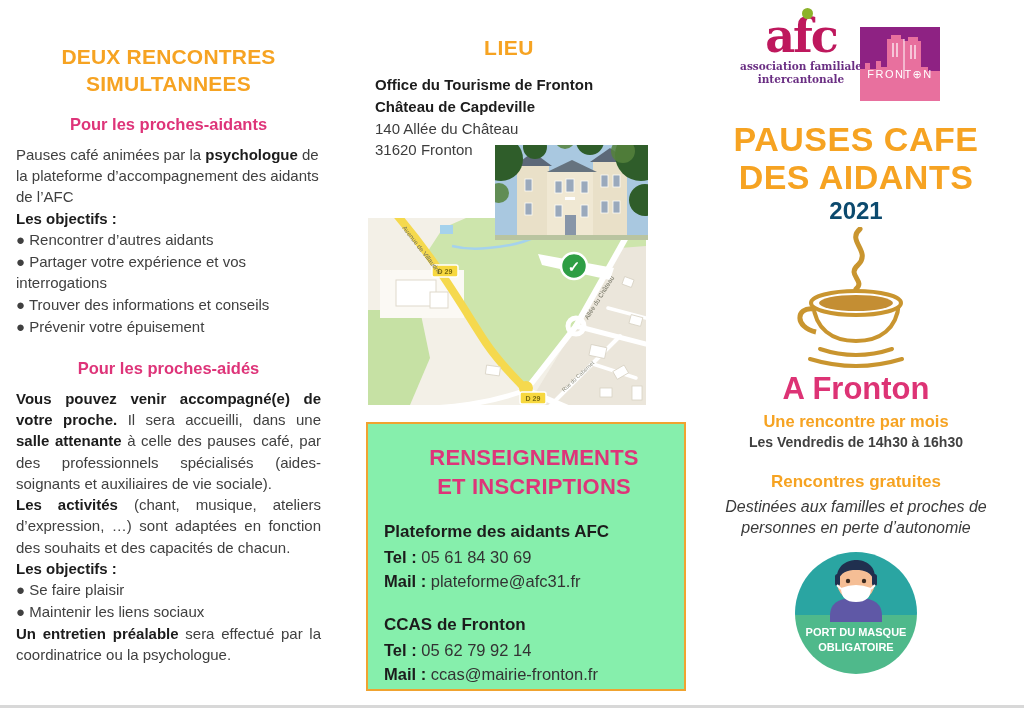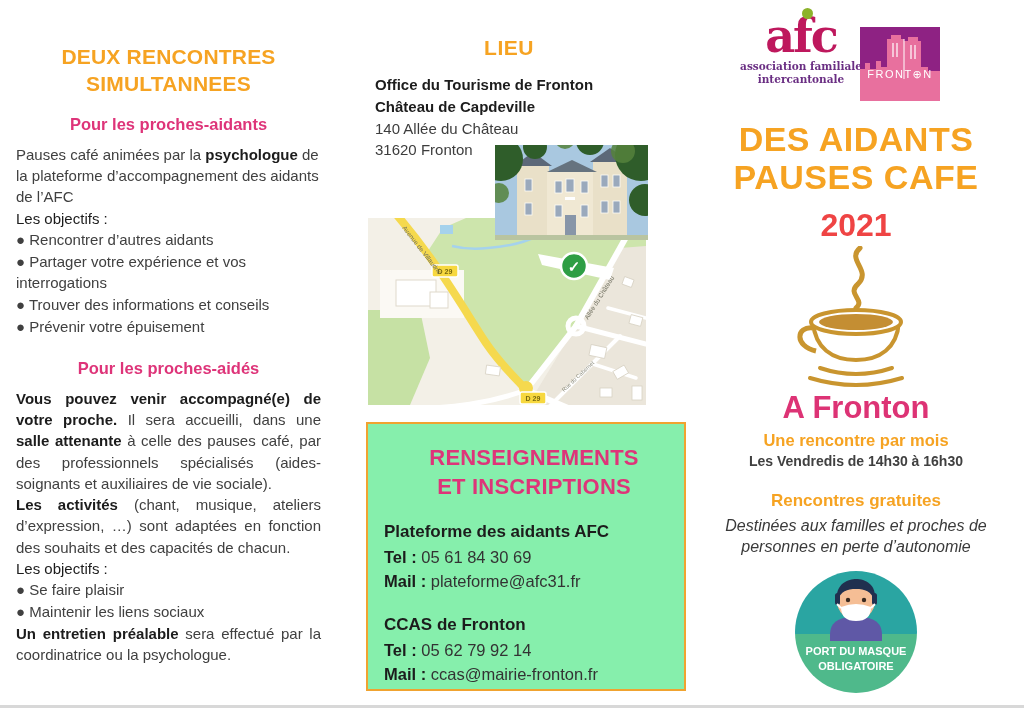--- a/index.html
+++ b/index.html
@@ -6,21 +6,21 @@
   html,body { background:#fff; }
   body { font-family:"Liberation Sans", sans-serif; color:#3d3d3d; }
   .page { position:relative; width:1024px; height:724px; background:#fff; overflow:hidden; }
 
   
   .col-left { position:absolute; left:16px; top:44px; width:305px; }
   .h-main { color:#F6A322; font-size:21px; font-weight:bold; text-align:center; line-height:1.28; letter-spacing:.2px; }
   .h-sub { color:#DE3479; font-size:16.5px; font-weight:bold; text-align:center; margin-top:17px; margin-bottom:10px; }
   .body-t { font-size:15px; line-height:1.42; color:#404040; }
   .body-t b, .lbl-bold { color:#1c1c1c; }
-  .lbl-bold { font-weight:normal; font-size:15px; line-height:1.42; }
+  .lbl-bold { font-weight:bold; font-size:15px; line-height:1.42; }
   .just { text-align:justify; }
   .ital { }
   .bullet-line { font-size:15px; line-height:1.45; color:#404040; }
   .s2-head { margin-top:21px; }
 
   
   .lieu-title { position:absolute; left:363px; top:36px; width:292px; text-align:center;
                 color:#F6A322; font-size:21px; font-weight:bold; letter-spacing:.5px; }
   .address { position:absolute; left:375px; top:74px; width:300px; font-size:15px; line-height:1.45; }
   .address .b { font-weight:bold; color:#1c1c1c; }
@@ -37,21 +37,21 @@
   .col-right { position:absolute; left:700px; top:14px; width:312px; text-align:center; }
   .logos { position:relative; height:92px; }
   .afc-logo { position:absolute; left:36px; top:2px; width:130px; text-align:center; }
   .afc-word { font-family:"DejaVu Serif", serif; font-weight:bold; font-size:46px; line-height:.9;
               color:#be185d; letter-spacing:-2px; position:relative; display:inline-block; }
   .afc-dot { position:absolute; top:-8px; left:52%; width:11px; height:11px; border-radius:50%; background:#8CB22A; }
   .afc-sub { font-family:"DejaVu Serif", serif; font-weight:bold; font-size:10.5px; line-height:1.2; color:#6A2E83; margin-top:3px; }
   .fronton-logo { position:absolute; left:160px; top:13px; width:80px; height:74px; background:#8E2283; overflow:hidden; }
   .fr-text { position:absolute; left:0; right:0; bottom:20px; color:#fff; font-size:11px; letter-spacing:1.5px; text-align:center; }
   .r-title { margin-top:14px; color:#F6A322; font-size:34px; font-weight:bold; line-height:1.13; letter-spacing:.5px; }
-  .r-year { margin-top:10px; color:#ef4444; font-size:32px; font-weight:bold; }
+  .r-year { color:#0c4a6e; font-size:24px; font-weight:bold; }
   .cup-wrap { margin-top:2px; height:144px; }
   .r-city { color:#DD3375; font-size:31px; font-weight:bold; margin-top:0px; }
   .r-freq { color:#F6A322; font-size:16.5px; font-weight:bold; margin-top:5px; }
   .r-sched { color:#404040; font-size:14px; font-weight:bold; margin-top:3px; }
   .r-free { color:#F6A322; font-size:17px; font-weight:bold; margin-top:22px; }
   .r-aud { font-size:16px; font-style:italic; color:#3a3a3a; line-height:1.35; margin:4px auto 0; width:292px; }
   .badge { position:relative; width:122px; height:122px; border-radius:50%; margin:13px auto 0;
            background:linear-gradient(#2AA5A2 0 52%, #4FB98B 52% 100%); overflow:hidden; }
   .badge svg { position:absolute; left:0; top:0; }
 
@@ -228,22 +228,22 @@
             <line x1="51" y1="18" x2="51" y2="32"></line>
               <line x1="55" y1="18" x2="55" y2="32"></line>
           </g>
           <line x1="44" y1="12" x2="44" y2="52" stroke="#FFFFFF" stroke-width="1"></line>
         </svg>
         <div class="fr-text">FRONT⊕N</div>
       </div>
     </div>
 
     <div class="r-title">
+      <div>PAUSES CAFE</div>
       <div>DES AIDANTS</div>
-      <div>PAUSES CAFE</div>
     </div>
     <div class="r-year">2021</div>
 
     <div class="cup-wrap">
       <svg width="140" height="144" viewBox="0 0 140 144">
         <path d="M 74,2 C 60,14 86,24 72,38 C 60,48 80,54 70,62" fill="none" stroke="#C9952F" stroke-width="5" stroke-linecap="round"></path>
         <path d="M 27,76 C 29,102 46,114 70,114 C 94,114 111,102 113,76" fill="#FFFFFF" stroke="#C9952F" stroke-width="4"></path>
         <path d="M 27,82 C 10,80 8,100 30,105" fill="none" stroke="#C9952F" stroke-width="5"></path>
         <ellipse cx="70" cy="76" rx="45" ry="12" fill="#FFFFFF" stroke="#C9952F" stroke-width="4"></ellipse>
         <ellipse cx="70" cy="76" rx="37" ry="8" fill="#C48E33"></ellipse>

